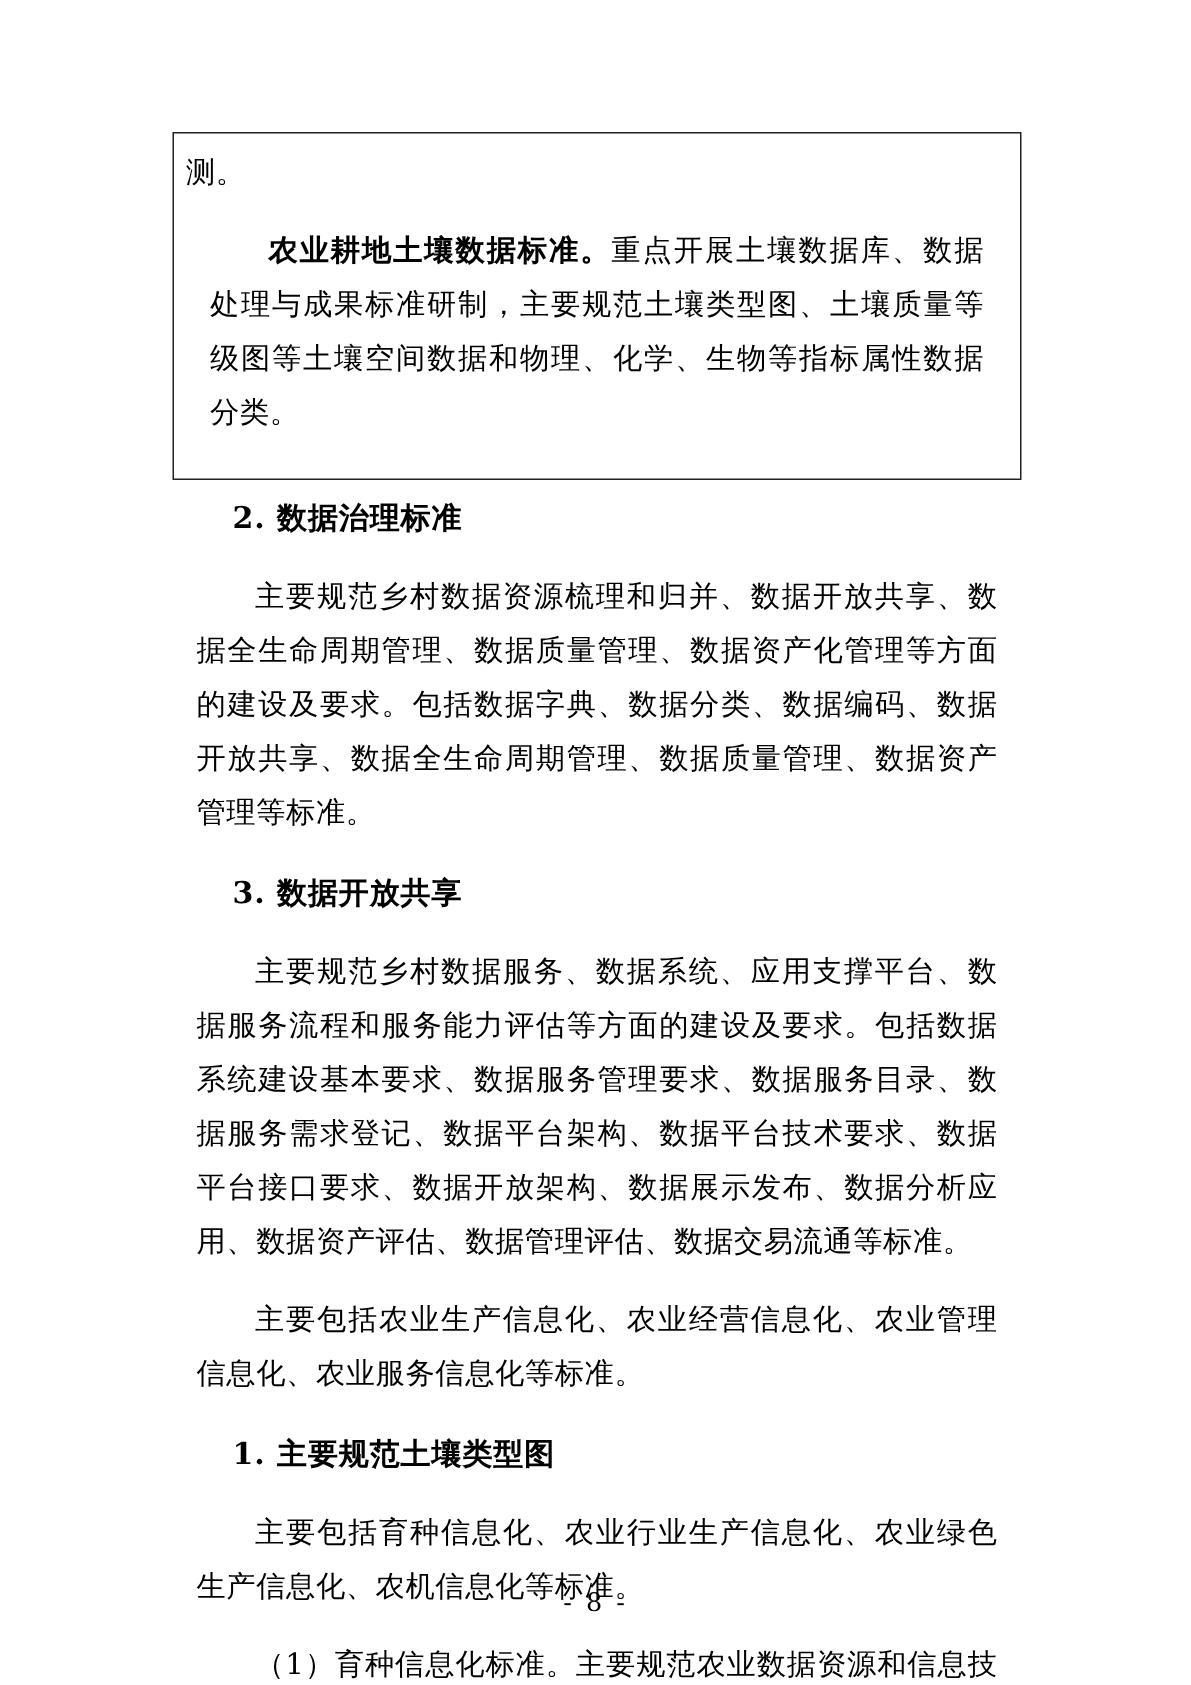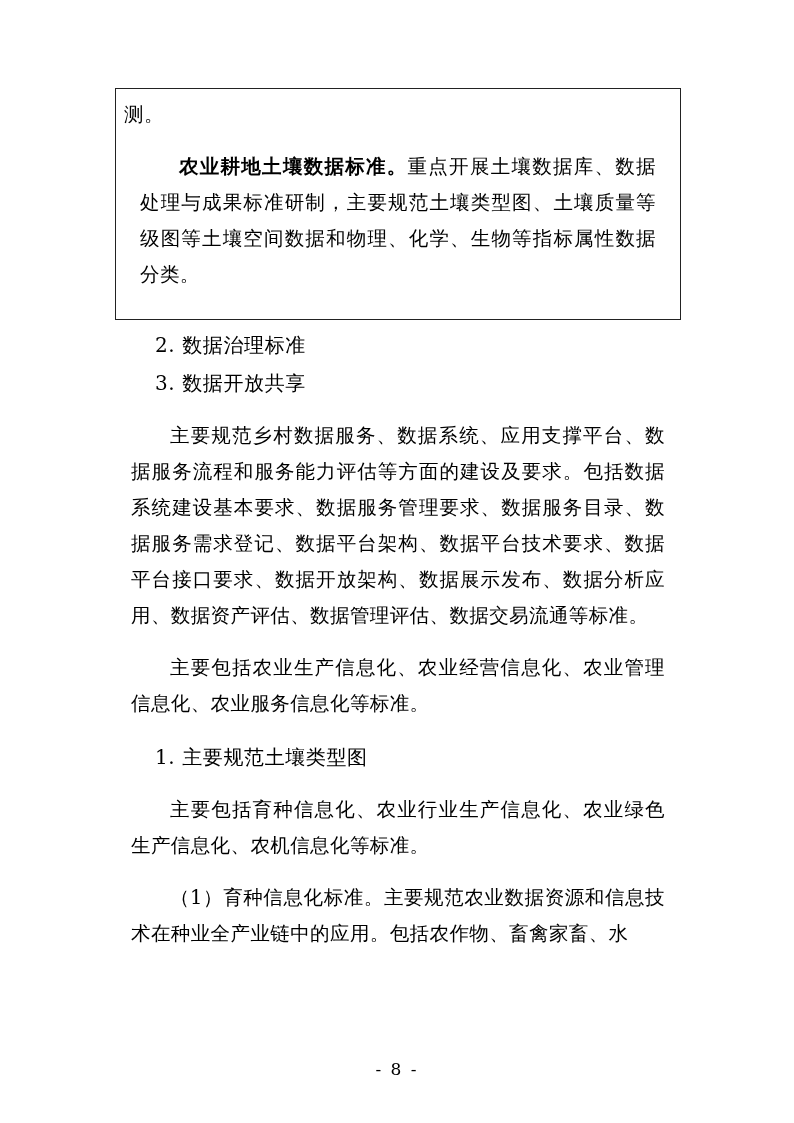--- a/index.html
+++ b/index.html
@@ -40,21 +40,21 @@
     letter-spacing: 0.4px;
     text-align: justify;
     text-justify: inter-ideograph;
   }
   .indent {
     text-indent: 2em;
   }
   .heading {
     font-size: 20px;
     line-height: 38px;
-    font-weight: normal;
+    font-weight: bold;
     text-indent: 2em;
     margin: 0;
     letter-spacing: 0.6px;
   }
   .heading .num {
     font-family: "DejaVu Serif", "Liberation Serif", serif;
   }
   .subheading {
     font-size: 19.5px;
     line-height: 36px;
@@ -84,20 +84,21 @@
 
 <div class="page">
   <div class="content">
 
     <div class="boxed">
       <p class="body-para">测。</p>
       <p class="indent"><span class="bold-lead">农业耕地土壤数据标准。</span><span>重点开展土壤数据库、数据处理与成果标准研制，主要规范土壤类型图、土壤质量等级图等土壤空间数据和物理、化学、生物等指标属性数据分类。</span></p>
     </div>
 
     <p class="heading"><span class="num">2.</span> <span>数据治理标准</span></p>
+    <p class="indent">主要规范乡村数据资源梳理和归并、数据开放共享、数据全生命周期管理、数据质量管理、数据资产化管理等方面的建设及要求。包括数据字典、数据分类、数据编码、数据开放共享、数据全生命周期管理、数据质量管理、数据资产管理等标准。</p>
 
     <p class="heading"><span class="num">3.</span> <span>数据开放共享</span></p>
     <p class="indent">主要规范乡村数据服务、数据系统、应用支撑平台、数据服务流程和服务能力评估等方面的建设及要求。包括数据系统建设基本要求、数据服务管理要求、数据服务目录、数据服务需求登记、数据平台架构、数据平台技术要求、数据平台接口要求、数据开放架构、数据展示发布、数据分析应用、数据资产评估、数据管理评估、数据交易流通等标准。</p>
 
     <p class="indent">主要包括农业生产信息化、农业经营信息化、农业管理信息化、农业服务信息化等标准。</p>
 
     <p class="heading"><span class="num">1.</span> <span>主要规范土壤类型图</span></p>
     <p class="indent">主要包括育种信息化、农业行业生产信息化、农业绿色生产信息化、农机信息化等标准。</p>
     <p class="indent">（1）育种信息化标准。主要规范农业数据资源和信息技术在种业全产业链中的应用。包括农作物、畜禽家畜、水</p>
 

